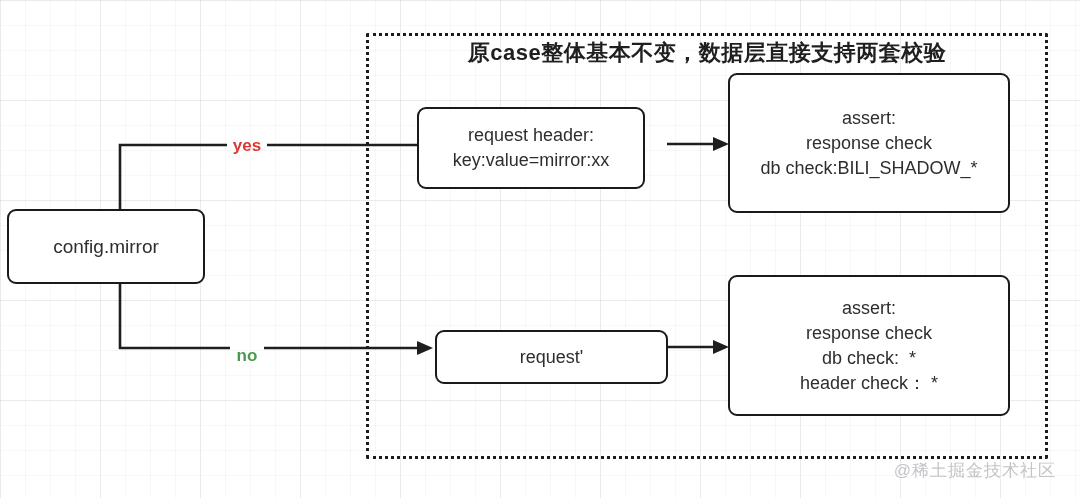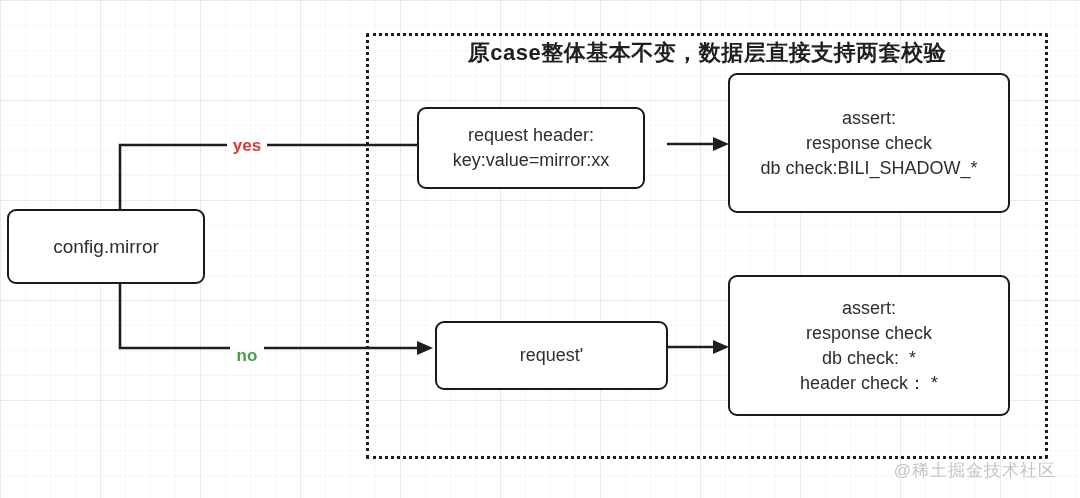--- a/index.html
+++ b/index.html
@@ -65,21 +65,21 @@
     justify-content: center;
     color: #2e2e2e;
     font-size: 18px;
     line-height: 25px;
     z-index: 3;
     text-align: center;
   }
   .node .node-line { white-space: pre; }
   .node-config        { left: 7px;  top: 209px; width: 198px; height: 75px; font-size: 19px; }
   .node-req-header    { left: 417px; top: 107px; width: 228px; height: 82px; }
-  .node-req-prime     { left: 435px; top: 321px; width: 233px; height: 69px; }
+  .node-req-prime     { left: 435px; top: 330px; width: 233px; height: 54px; }
   .node-assert-mirror { left: 728px; top: 73px;  width: 282px; height: 140px; }
   .node-assert-plain  { left: 728px; top: 275px; width: 282px; height: 141px; }
   .edge-label {
     position: absolute;
     transform: translate(-50%, -50%);
     font-size: 17px;
     font-weight: 700;
     z-index: 4;
   }
   .edge-label-yes { left: 247px; top: 146px; }

